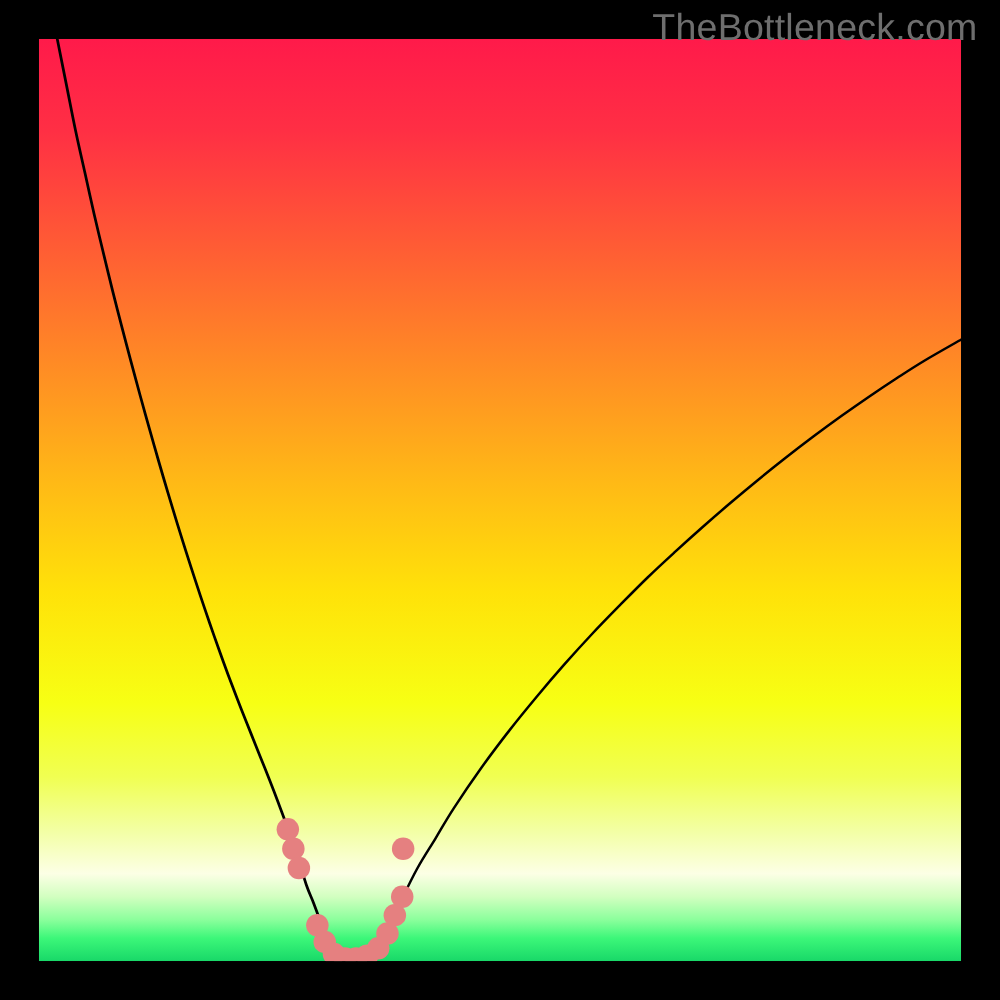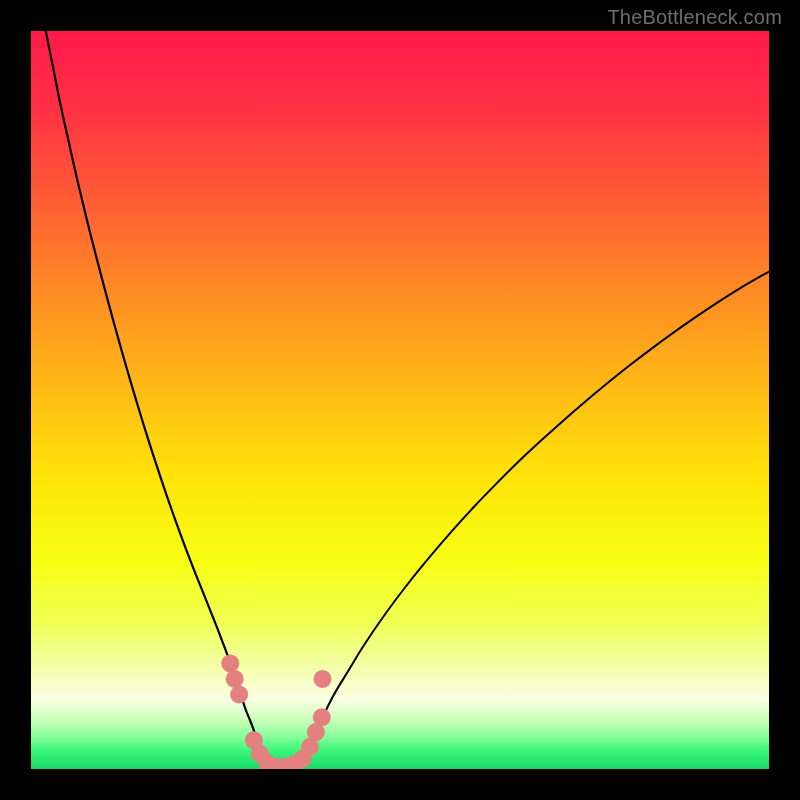--- a/index.html
+++ b/index.html
@@ -26,21 +26,21 @@
   }
   .gradient {
     position: absolute;
     inset: 0;
   }
   .watermark {
     position: absolute;
     top: 6px;
     right: 18px;
     color: #6e6e6e;
-    font-size: 20px;
+    font-size: 30px;
     font-weight: 500;
     letter-spacing: 0.2px;
   }
   svg.curves {
     position: absolute;
     inset: 0;
   }
 </style>
 </head>
 <body>

